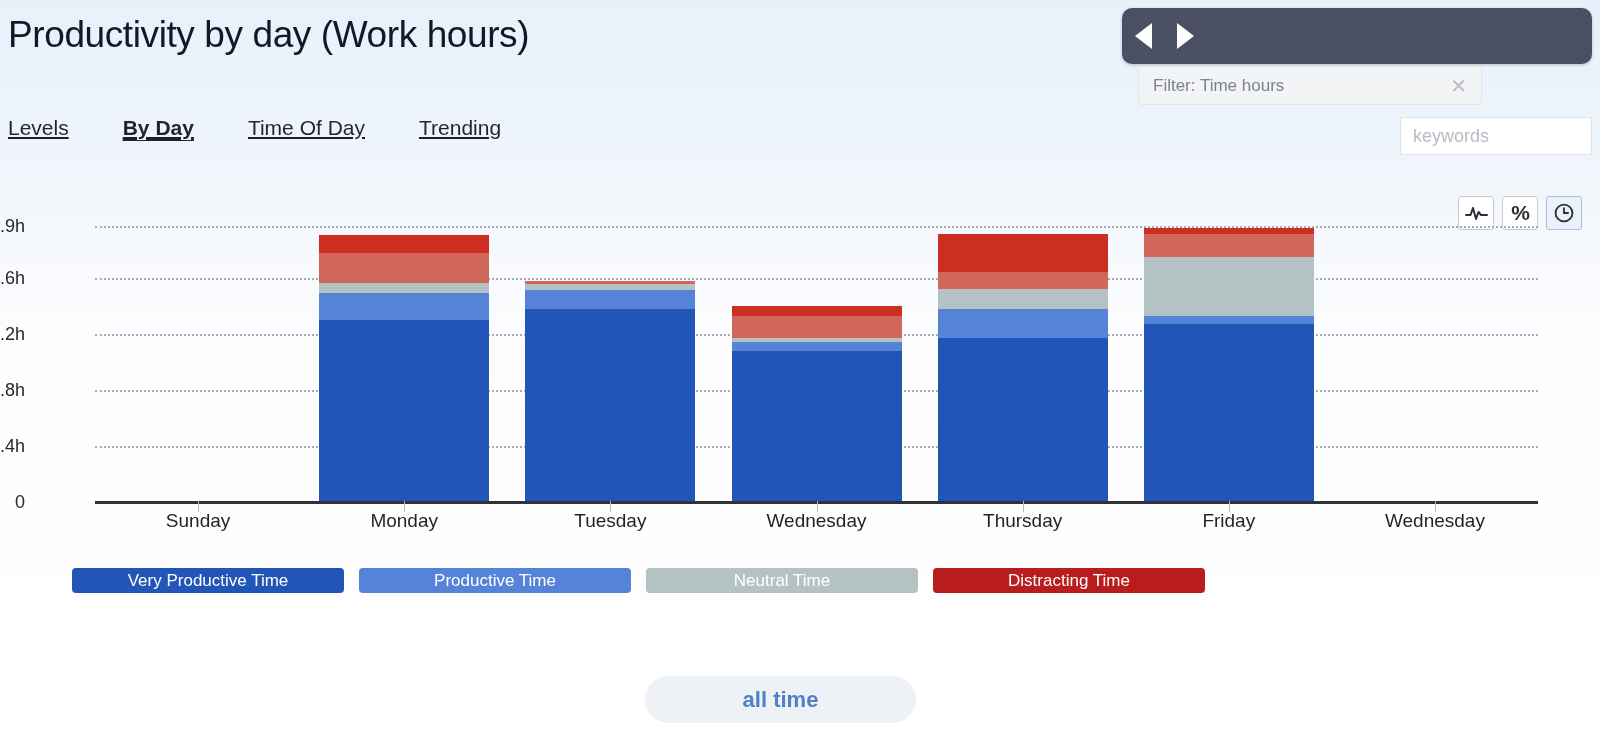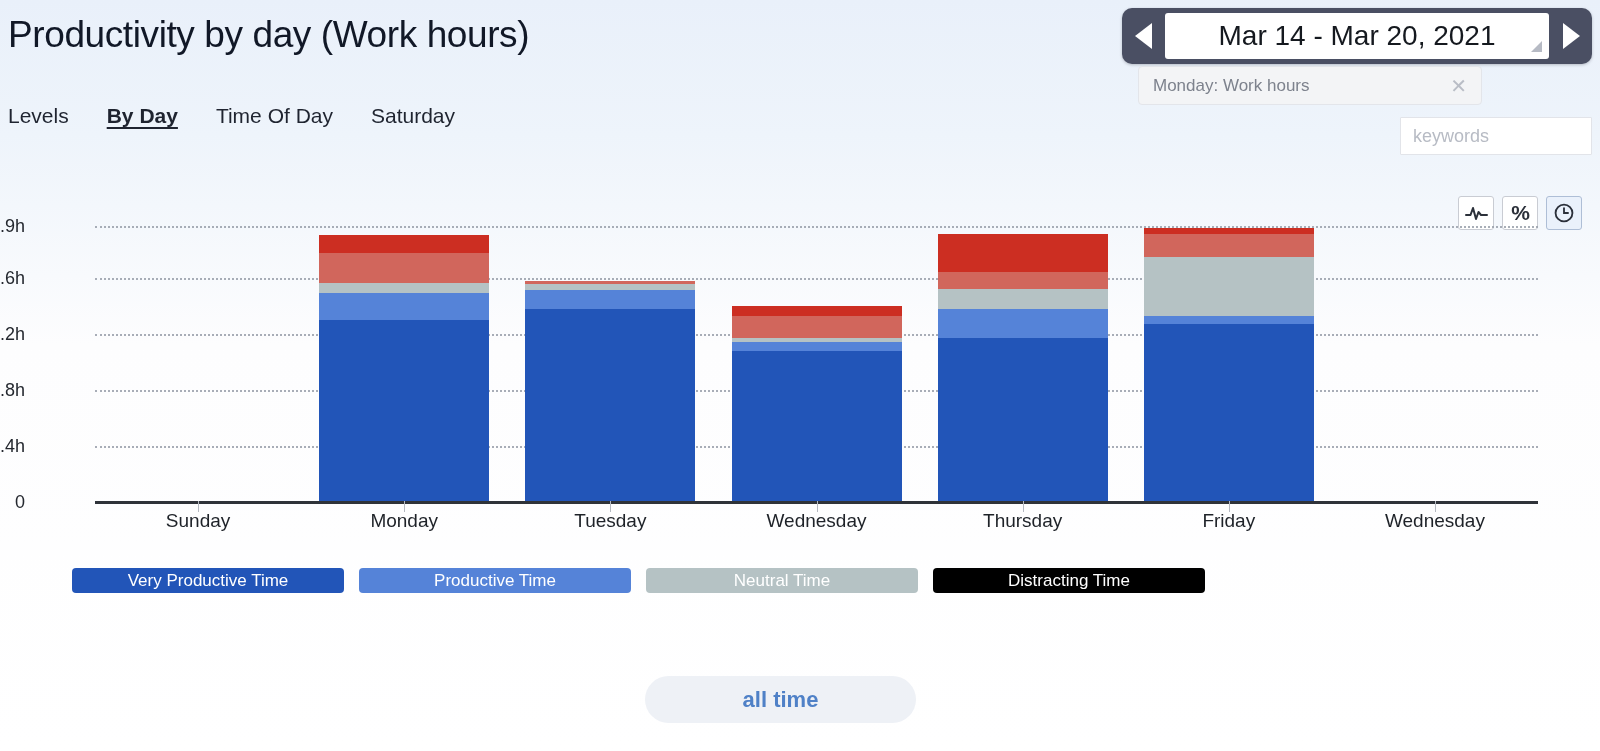--- a/index.html
+++ b/index.html
@@ -10,21 +10,21 @@
     color:#1a1f2b;
   }
   .page{position:absolute;inset:0;padding-left:48px;}
 
   
   .title{
     position:absolute;left:8px;top:14px;
     font-size:37px;font-weight:400;letter-spacing:-.4px;color:#111827;
     white-space:nowrap;
   }
-  .tabs{position:absolute;left:8px;top:104px;display:flex;gap:38px;align-items:baseline;}
+  .tabs{position:absolute;left:8px;top:116px;display:flex;gap:54px;align-items:baseline;text-decoration:underline;}
   .tab{font-size:21px;color:#1f2430;white-space:nowrap;cursor:pointer;}
   .tab.active{font-weight:700;text-decoration:underline;text-underline-offset:4px;}
 
   
   .datenav{
     position:absolute;right:8px;top:8px;height:56px;width:470px;
     background:#4a4f63;border-radius:10px;display:flex;align-items:center;
     box-shadow:0 1px 3px rgba(20,25,40,.25);
   }
   .navbtn{width:42px;height:56px;display:flex;align-items:center;justify-content:center;cursor:pointer;}
@@ -105,38 +105,34 @@
 <body>
 
 <div class="page">
 
   <div class="title">Productivity by day (Work hours)</div>
 
   <div class="tabs">
     <div class="tab">Levels</div>
     <div class="tab active">By Day</div>
     <div class="tab">Time Of Day</div>
-    <div class="tab">Saturday</div>
+    <div class="tab">Trending</div>
   </div>
 
   <div class="datenav">
     <div class="navbtn">
       <span class="tri-l"></span>
     </div>
-    <div class="daterange">
-      <span>Mar 14 - Mar 20, 2021</span>
-      <span class="resize-corner"></span>
-    </div>
     <div class="navbtn">
       <span class="tri-r"></span>
     </div>
   </div>
 
   <div class="filter-chip">
-    <span>Monday: Work hours</span>
+    <span>Filter: Time hours</span>
     <span class="x">✕</span>
   </div>
 
   <div class="search">
     <input placeholder="keywords" style="">
 
   </div>
 
   <div class="charttools">
     <div class="ctbtn">
@@ -221,20 +217,20 @@
         <div class="xlabel" style="left: 1228.79px;">Friday</div>
         <div class="tick" style="left: 1434.93px;"></div>
         <div class="xlabel" style="left: 1434.93px;">Wednesday</div>
       </div>
   </div>
 
   <div class="legend" id="legend">
       <div class="legitem" style="background: rgb(34, 85, 184);">Very Productive Time</div>
       <div class="legitem" style="background: rgb(85, 131, 216);">Productive Time</div>
       <div class="legitem" style="background: rgb(181, 194, 196);">Neutral Time</div>
-      <div class="legitem" style="background: #000000;">Distracting Time</div>
+      <div class="legitem" style="background: #b91c1c;">Distracting Time</div>
     </div>
 
   <div class="toggle">
     <div class="tgl off">all time</div>
   </div>
 
 </div>
 
 </body></html>

